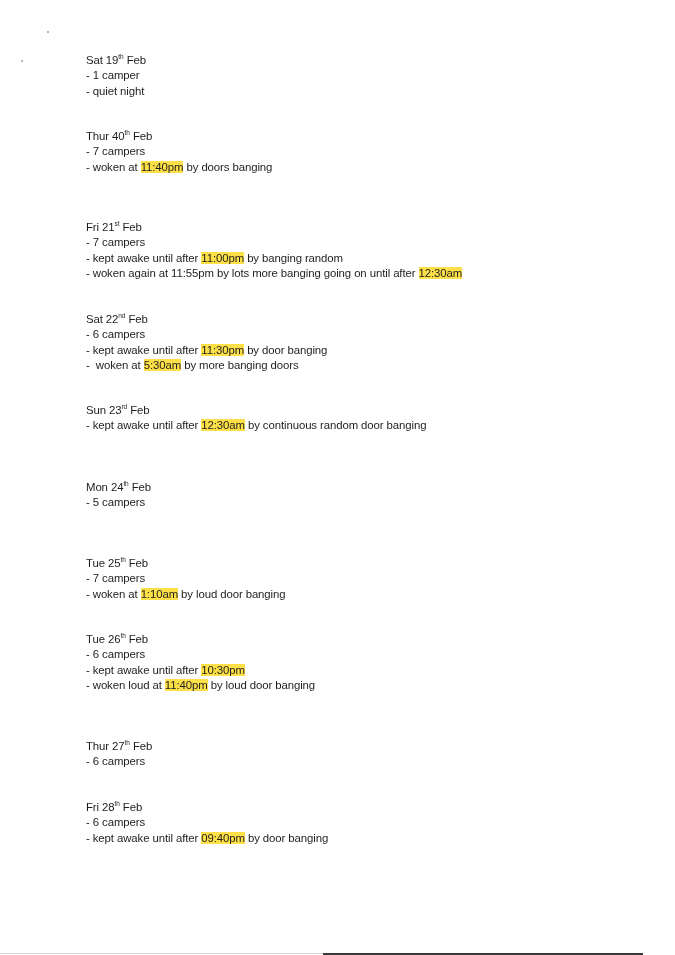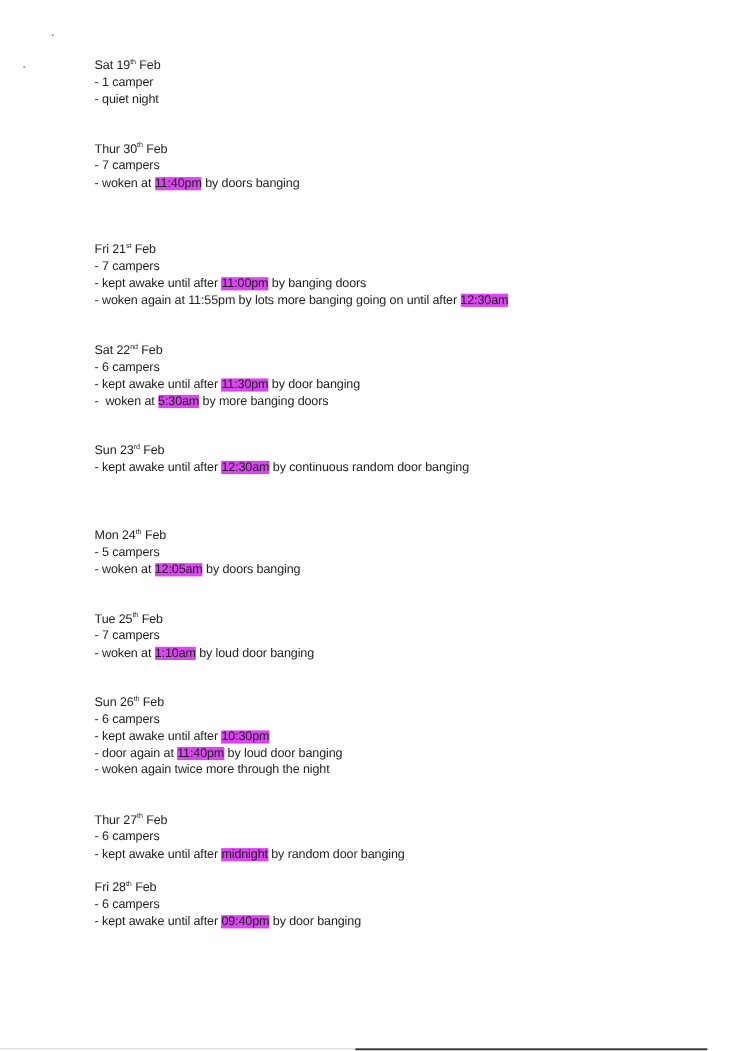--- a/index.html
+++ b/index.html
@@ -3,86 +3,83 @@
   <meta charset="utf-8">
   <style>
     html, body { margin: 0; padding: 0; }
     body {
       width: 675px; height: 955px; background: #ffffff; position: relative; overflow: hidden;
       font-family: "Liberation Sans", sans-serif; color: #1e1e1e;
     }
     .speck { position: absolute; width: 2px; height: 2px; background: #9a9a9a; border-radius: 1px; }
     .entry { position: absolute; left: 86px; font-size: 11.4px; line-height: 15.3px; letter-spacing: -0.1px; }
     .line { white-space: nowrap; display: block; }
-    .hl { background: #d946ef; }
+    .hl { background: #fde047; }
     sup { font-size: 6.5px; vertical-align: 5px; line-height: 0; }
     .bottom-rule { position: absolute; left: 323px; top: 953px; width: 320px; height: 2px; background: #3a3a3a; }
     .bottom-rule-faint { position: absolute; left: 0px; top: 953px; width: 323px; height: 1px; background: #d8d8d8; }
   </style>
 </head>
 <body>
 
 <div class="speck" style="left:47px; top:31px;"></div>
 <div class="speck" style="left:21px; top:60px;"></div>
 
 <div class="entry" style="top:53px;">
   <span class="line"><span>Sat 19</span><sup>th</sup> <span>Feb</span></span>
   <span class="line"><span>- 1 camper</span></span>
   <span class="line"><span>- quiet night</span></span>
 </div>
 
 <div class="entry" style="top:129px;">
-  <span class="line"><span>Thur 30</span><sup>th</sup> <span>Feb</span></span>
+  <span class="line"><span>Thur 40</span><sup>th</sup> <span>Feb</span></span>
   <span class="line"><span>- 7 campers</span></span>
   <span class="line"><span>- woken at </span><span class="hl">11:40pm</span><span> by doors banging</span></span>
 </div>
 
 <div class="entry" style="top:220px;">
   <span class="line"><span>Fri 21</span><sup>st</sup> <span>Feb</span></span>
   <span class="line"><span>- 7 campers</span></span>
-  <span class="line"><span>- kept awake until after </span><span class="hl">11:00pm</span><span> by banging doors</span></span>
+  <span class="line"><span>- kept awake until after </span><span class="hl">11:00pm</span><span> by banging random</span></span>
   <span class="line"><span>- woken again at 11:55pm by lots more banging going on until after </span><span class="hl">12:30am</span></span>
 </div>
 
 <div class="entry" style="top:312px;">
   <span class="line"><span>Sat 22</span><sup>nd</sup> <span>Feb</span></span>
   <span class="line"><span>- 6 campers</span></span>
   <span class="line"><span>- kept awake until after </span><span class="hl">11:30pm</span><span> by door banging</span></span>
   <span class="line" style="white-space:pre;"><span>-  woken at </span><span class="hl">5:30am</span><span> by more banging doors</span></span>
 </div>
 
 <div class="entry" style="top:403px;">
   <span class="line"><span>Sun 23</span><sup>rd</sup> <span>Feb</span></span>
   <span class="line"><span>- kept awake until after </span><span class="hl">12:30am</span><span> by continuous random door banging</span></span>
 </div>
 
 <div class="entry" style="top:480px;">
   <span class="line"><span>Mon 24</span><sup>th</sup> <span>Feb</span></span>
   <span class="line"><span>- 5 campers</span></span>
-  <span class="line"><span>- woken at </span><span class="hl">12:05am</span><span> by doors banging</span></span>
 </div>
 
 <div class="entry" style="top:556px;">
   <span class="line"><span>Tue 25</span><sup>th</sup> <span>Feb</span></span>
   <span class="line"><span>- 7 campers</span></span>
   <span class="line"><span>- woken at </span><span class="hl">1:10am</span><span> by loud door banging</span></span>
 </div>
 
 <div class="entry" style="top:632px;">
-  <span class="line"><span>Sun 26</span><sup>th</sup> <span>Feb</span></span>
+  <span class="line"><span>Tue 26</span><sup>th</sup> <span>Feb</span></span>
   <span class="line"><span>- 6 campers</span></span>
   <span class="line"><span>- kept awake until after </span><span class="hl">10:30pm</span></span>
-  <span class="line"><span>- door again at </span><span class="hl">11:40pm</span><span> by loud door banging</span></span>
-  <span class="line"><span>- woken again twice more through the night</span></span>
+  <span class="line"><span>- woken loud at </span><span class="hl">11:40pm</span><span> by loud door banging</span></span>
 </div>
 
 <div class="entry" style="top:739px;">
   <span class="line"><span>Thur 27</span><sup>th</sup> <span>Feb</span></span>
   <span class="line"><span>- 6 campers</span></span>
-  <span class="line"><span>- kept awake until after </span><span class="hl">midnight</span><span> by random door banging</span></span>
 </div>
 
 <div class="entry" style="top:800px;">
   <span class="line"><span>Fri 28</span><sup>th</sup> <span>Feb</span></span>
   <span class="line"><span>- 6 campers</span></span>
   <span class="line"><span>- kept awake until after </span><span class="hl">09:40pm</span><span> by door banging</span></span>
 </div>
 
 <div class="bottom-rule-faint"></div>
 <div class="bottom-rule"></div>

